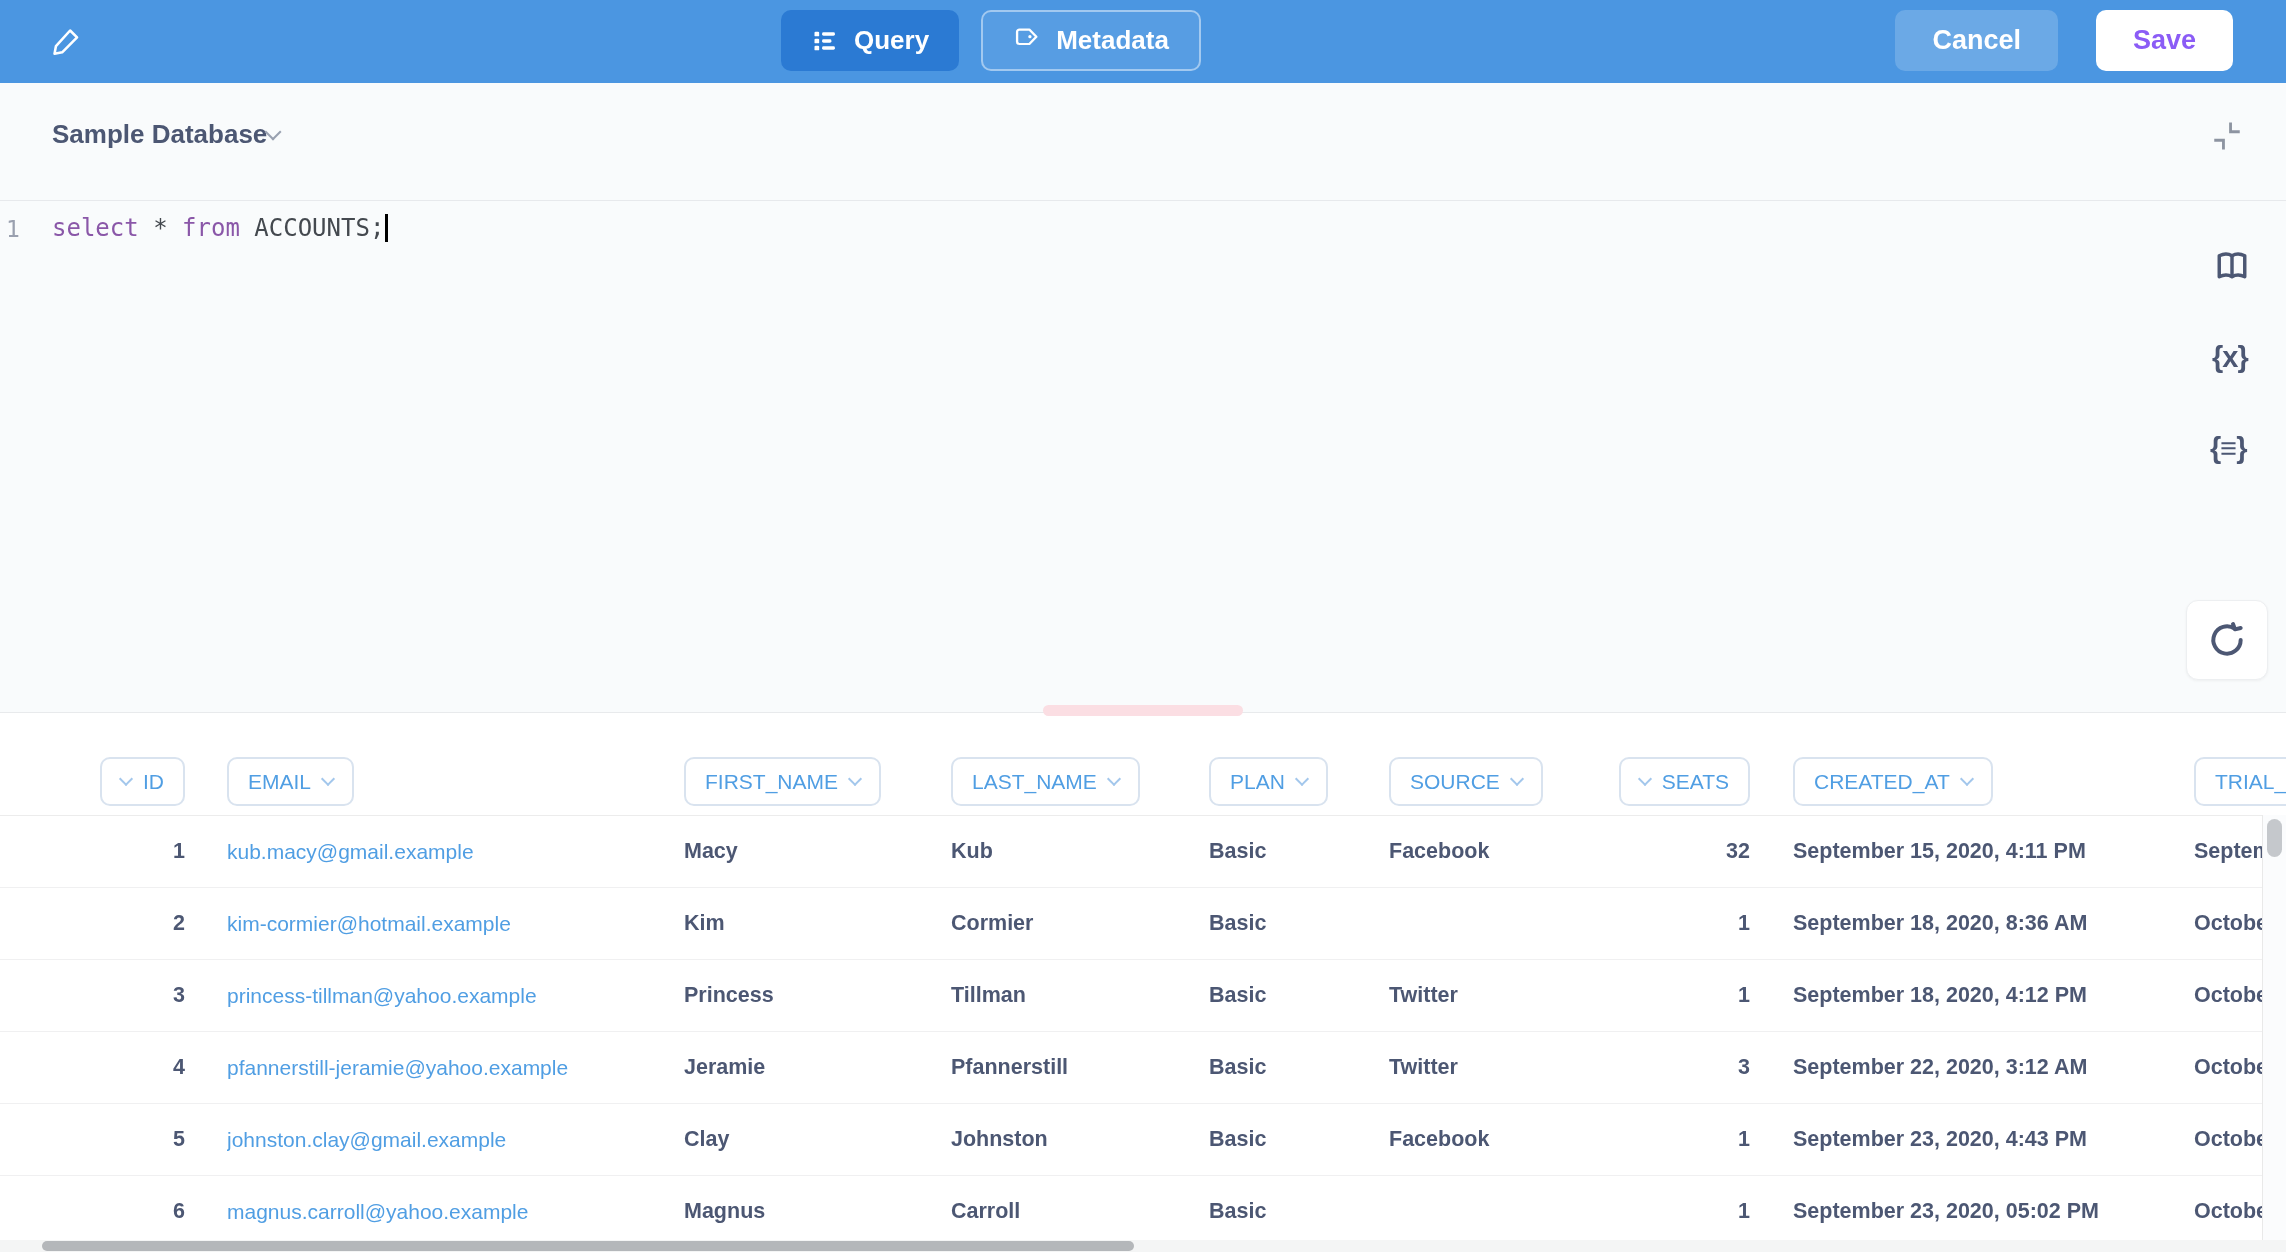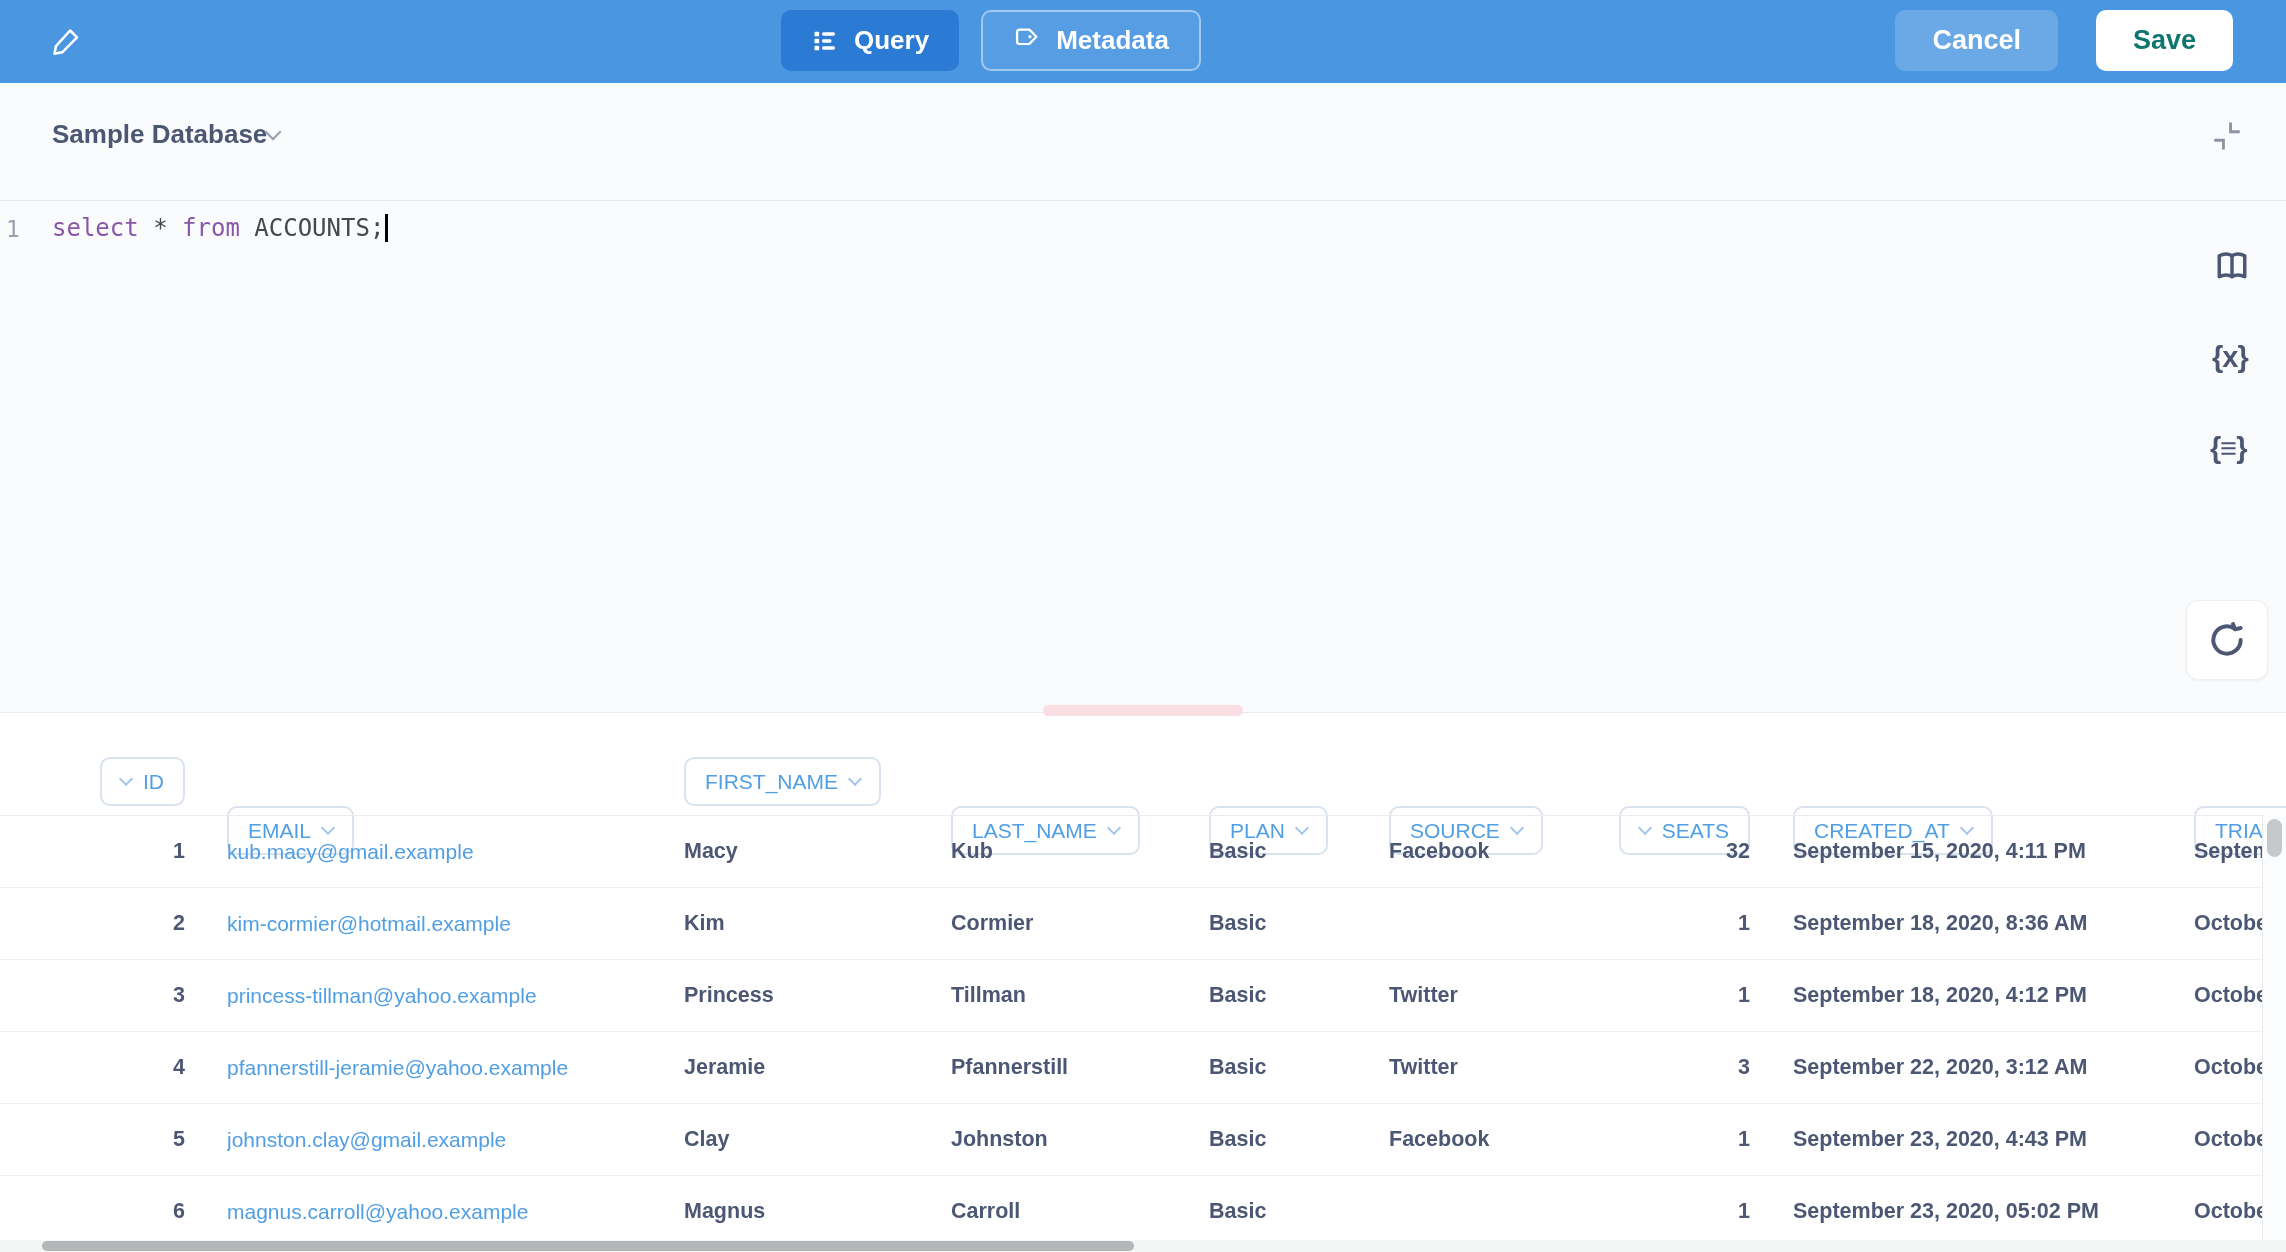--- a/index.html
+++ b/index.html
@@ -11,21 +11,21 @@
   .pencil-wrap { position:absolute; left:50px; top:24px; }
   .tabgroup { position:absolute; left:781px; top:10px; display:flex; gap:22px; }
   .tab { height:61px; border-radius:10px; display:flex; align-items:center; gap:15px;
          padding:0 30px; color:#fff; font-weight:bold; font-size:26px; cursor:pointer; }
   .tab.active { background:#2b7ad3; }
   .tab.inactive { background:rgba(255,255,255,0.07); border:2px solid rgba(255,255,255,0.45); }
   .actions { position:absolute; right:53px; top:10px; display:flex; gap:38px; }
   .btn { height:61px; border-radius:10px; padding:0 37px; display:flex; align-items:center;
          font-weight:bold; font-size:27px; cursor:pointer; }
   .btn-cancel { background:rgba(255,255,255,0.18); color:#fff; }
-  .btn-save { background:#fff; color:#0f766e; }
+  .btn-save { background:#fff; color:#8b5cf6; }
 
   
   .editor { position:absolute; top:83px; left:0; width:2286px; height:630px; background:#f9fbfc; }
   .dbrow { position:absolute; left:52px; top:36px; display:flex; align-items:center; 
            color:#4c5773; font-weight:bold; font-size:26px; cursor:pointer; }
   .chev { width:12px; height:12px; border-right:2.5px solid #99a1b0; border-bottom:2.5px solid #99a1b0;
           transform:rotate(45deg); margin-top:-6px; }
   .collapse-wrap { position:absolute; left:2210px; top:36px; cursor:pointer; }
   .div-editor-top { position:absolute; top:117px; left:0; width:2286px; height:1px; background:#e7e9ec; }
   .linenum { position:absolute; left:6px; top:133px; color:#9aa0af;
@@ -161,29 +161,29 @@
 
 <div class="results">
 
   <div class="headrow grid">
     <div class="hcell g1 endjust">
       <div class="pill">
         <span class="chev-b"></span>
         <span>ID</span>
       </div>
     </div>
+    <div class="hcell g3">
+      <div class="pill">
+        <span>EMAIL</span>
+        <span class="chev-b"></span>
+      </div>
+    </div>
     <div class="hcell g4">
       <div class="pill">
         <span>FIRST_NAME</span>
-        <span class="chev-b"></span>
-      </div>
-    </div>
-    <div class="hcell g3">
-      <div class="pill">
-        <span>EMAIL</span>
         <span class="chev-b"></span>
       </div>
     </div>
     <div class="hcell g5">
       <div class="pill">
         <span>LAST_NAME</span>
         <span class="chev-b"></span>
       </div>
     </div>
     <div class="hcell g6">

